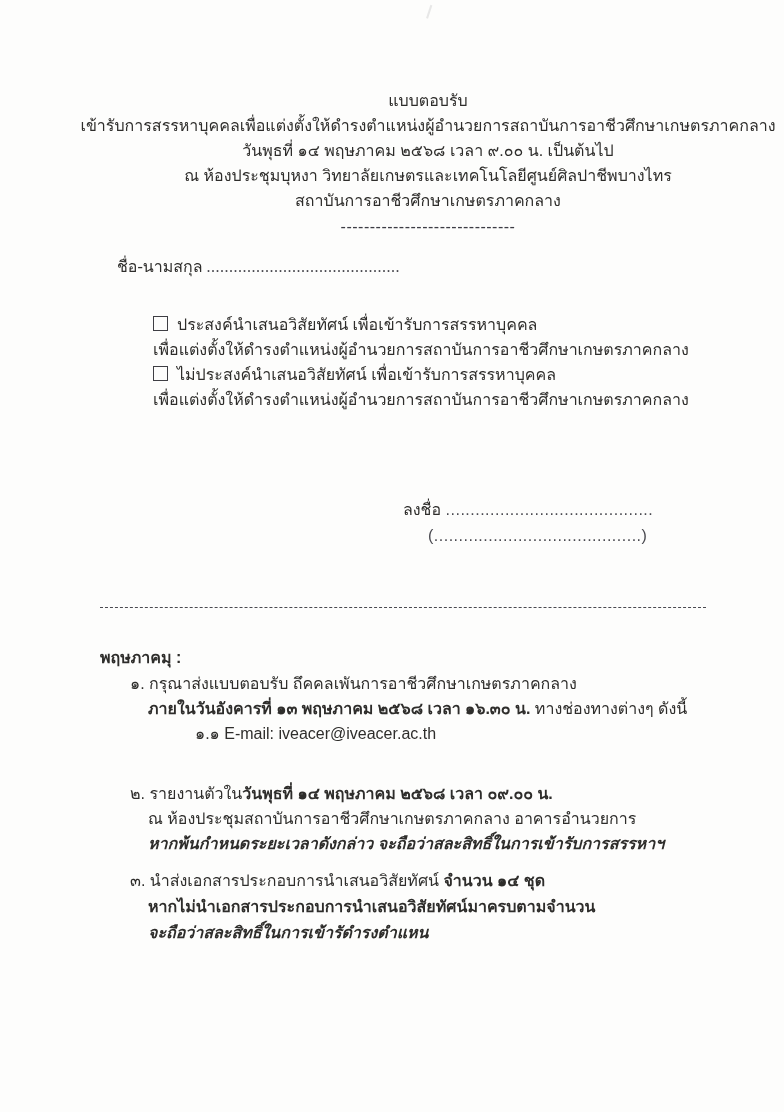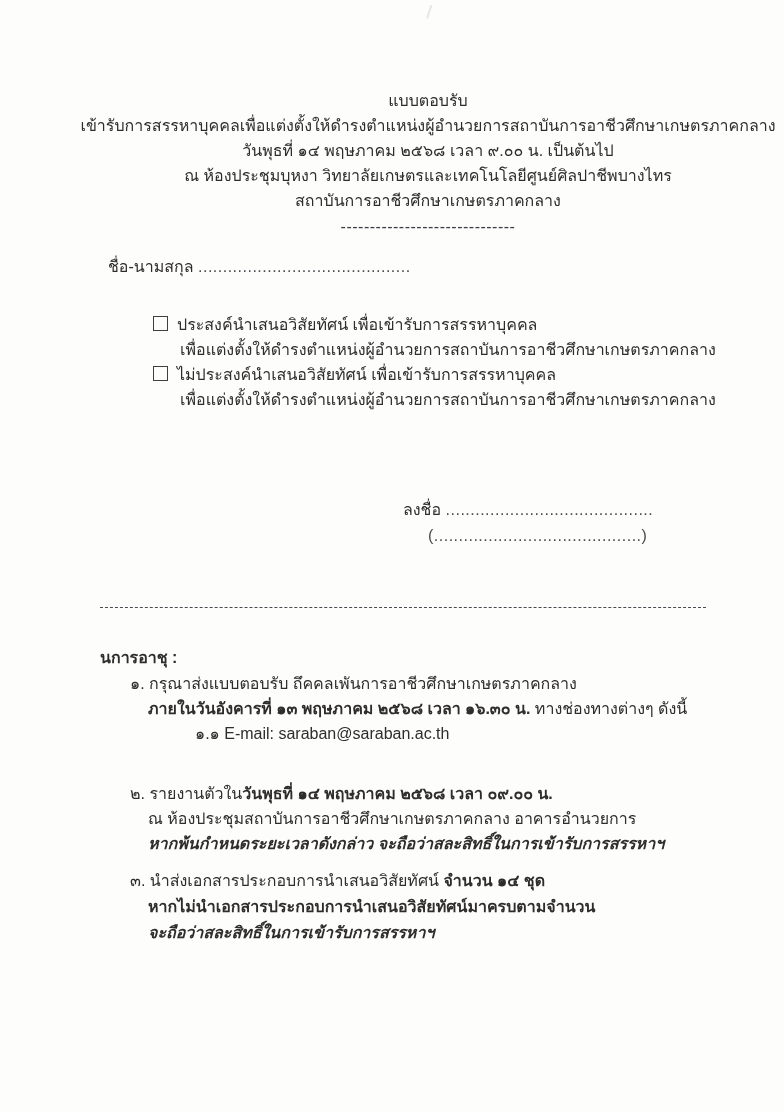--- a/index.html
+++ b/index.html
@@ -13,26 +13,26 @@
     line-height:25px;
     overflow:hidden;
   }
   .center{ text-align:center;padding-left:36px; }
   .abs{ position:absolute; }
 
   .header{ top:88px; left:0; width:100%; }
   .header div{ white-space:nowrap; }
   .header-sep{ top:214px; left:0; width:100%; letter-spacing:0.5px; color:#3c3c44; }
 
-  .name-row{ top:254px; left:108px; white-space:nowrap; }
+  .name-row{ top:254px; left:117px; white-space:nowrap;font-family:Liberation Serif, serif; }
   .dots{ letter-spacing:0.5px; color:#4a4a50; }
 
   .options{ top:312px; left:153px; width:540px; }
   .option-line1{ white-space:nowrap; }
-  .option-line2{ margin-left:27px; white-space:nowrap; }
+  .option-line2{ white-space:nowrap; }
   .checkbox{
     display:inline-block;
     width:13px;height:13px;
     border:1.4px solid #3e3e44;
     background:transparent;
     vertical-align:-1px;
     margin-right:9px;
   }
 
   .signature{ top:497px; left:403px; line-height:26px; }
@@ -97,47 +97,47 @@
   <div class="abs signature">
     <div>
       <span>ลงชื่อ</span>
       <span class="dots">..........................................</span>
     </div>
     <div class="sig-paren dots">(..........................................)</div>
   </div>
 
   <div class="abs divider"></div>
 
-  <div class="abs notes-heading">นการอาชุ :</div>
+  <div class="abs notes-heading">พฤษภาคมุ :</div>
 
   <div class="abs note note-1">
     <div class="note-line1">
       <span>๑.</span>
       <span>กรุณาส่งแบบตอบรับ ถึคคลเพันการอาชีวศึกษาเกษตรภาคกลาง</span>
     </div>
     <div class="note-cont">
       <b class="seg">ภายในวันอังคารที่ ๑๓ พฤษภาคม ๒๕๖๘ เวลา ๑๖.๓๐ น.</b><span> ทางช่องทางต่างๆ ดังนี้</span>
     </div>
     <div class="note-sub">
       <span>๑.๑</span>
-      <span>E-mail: saraban@saraban.ac.th</span>
+      <span>E-mail: iveacer@iveacer.ac.th</span>
     </div>
   </div>
 
   <div class="abs note note-2">
     <div class="note-line1">
       <span>๒.</span>
       <span>รายงานตัวใน</span><b class="seg">วันพุธที่ ๑๔ พฤษภาคม ๒๕๖๘ เวลา ๐๙.๐๐ น.</b>
     </div>
     <div class="note-cont">ณ ห้องประชุมสถาบันการอาชีวศึกษาเกษตรภาคกลาง อาคารอำนวยการ</div>
     <div class="note-cont bi">หากพ้นกำหนดระยะเวลาดังกล่าว จะถือว่าสละสิทธิ์ในการเข้ารับการสรรหาฯ</div>
   </div>
 
   <div class="abs note note-3">
     <div class="note-line1">
       <span>๓.</span>
       <span>นำส่งเอกสารประกอบการนำเสนอวิสัยทัศน์</span><b class="seg"> จำนวน ๑๔ ชุด</b>
     </div>
     <div class="note-cont" style="font-weight:bold;">หากไม่นำเอกสารประกอบการนำเสนอวิสัยทัศน์มาครบตามจำนวน</div>
-    <div class="note-cont bi">จะถือว่าสละสิทธิ์ในการเข้ารับการสรรหาฯ</div>
+    <div class="note-cont bi">จะถือว่าสละสิทธิ์ในการเข้ารัดำรงตำแหน</div>
   </div>
 
 </div>
 
 </body></html>

